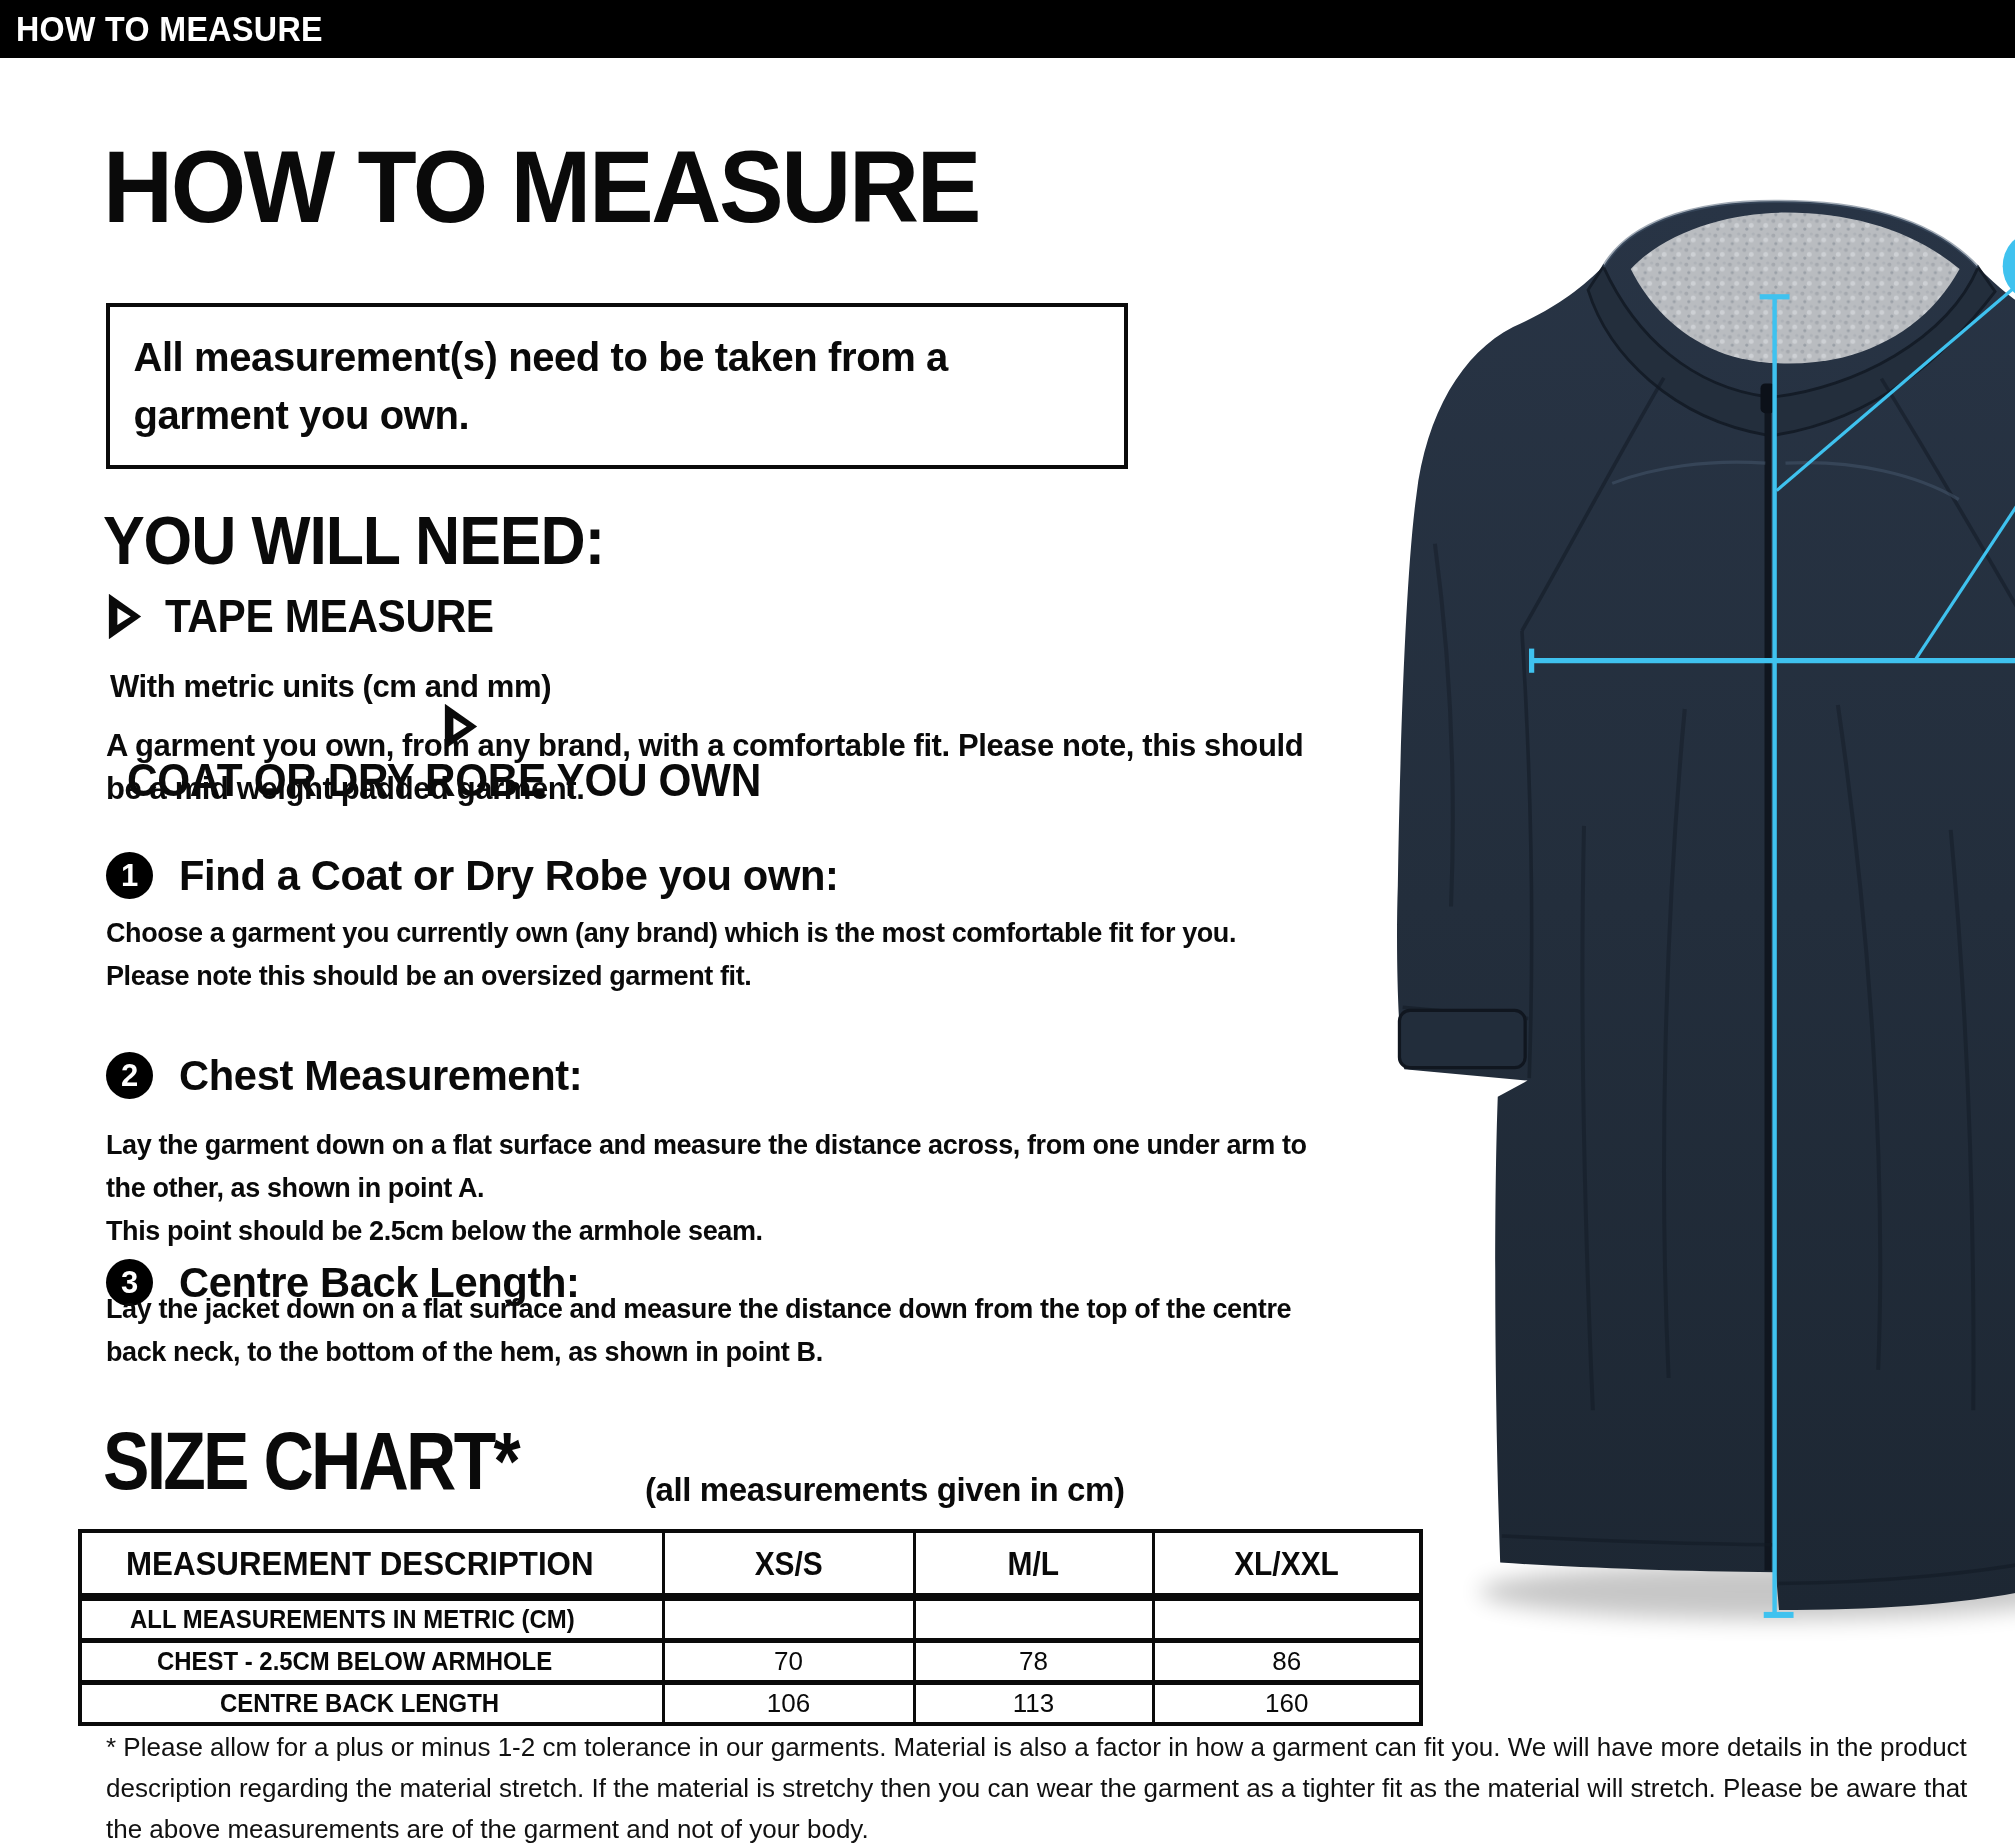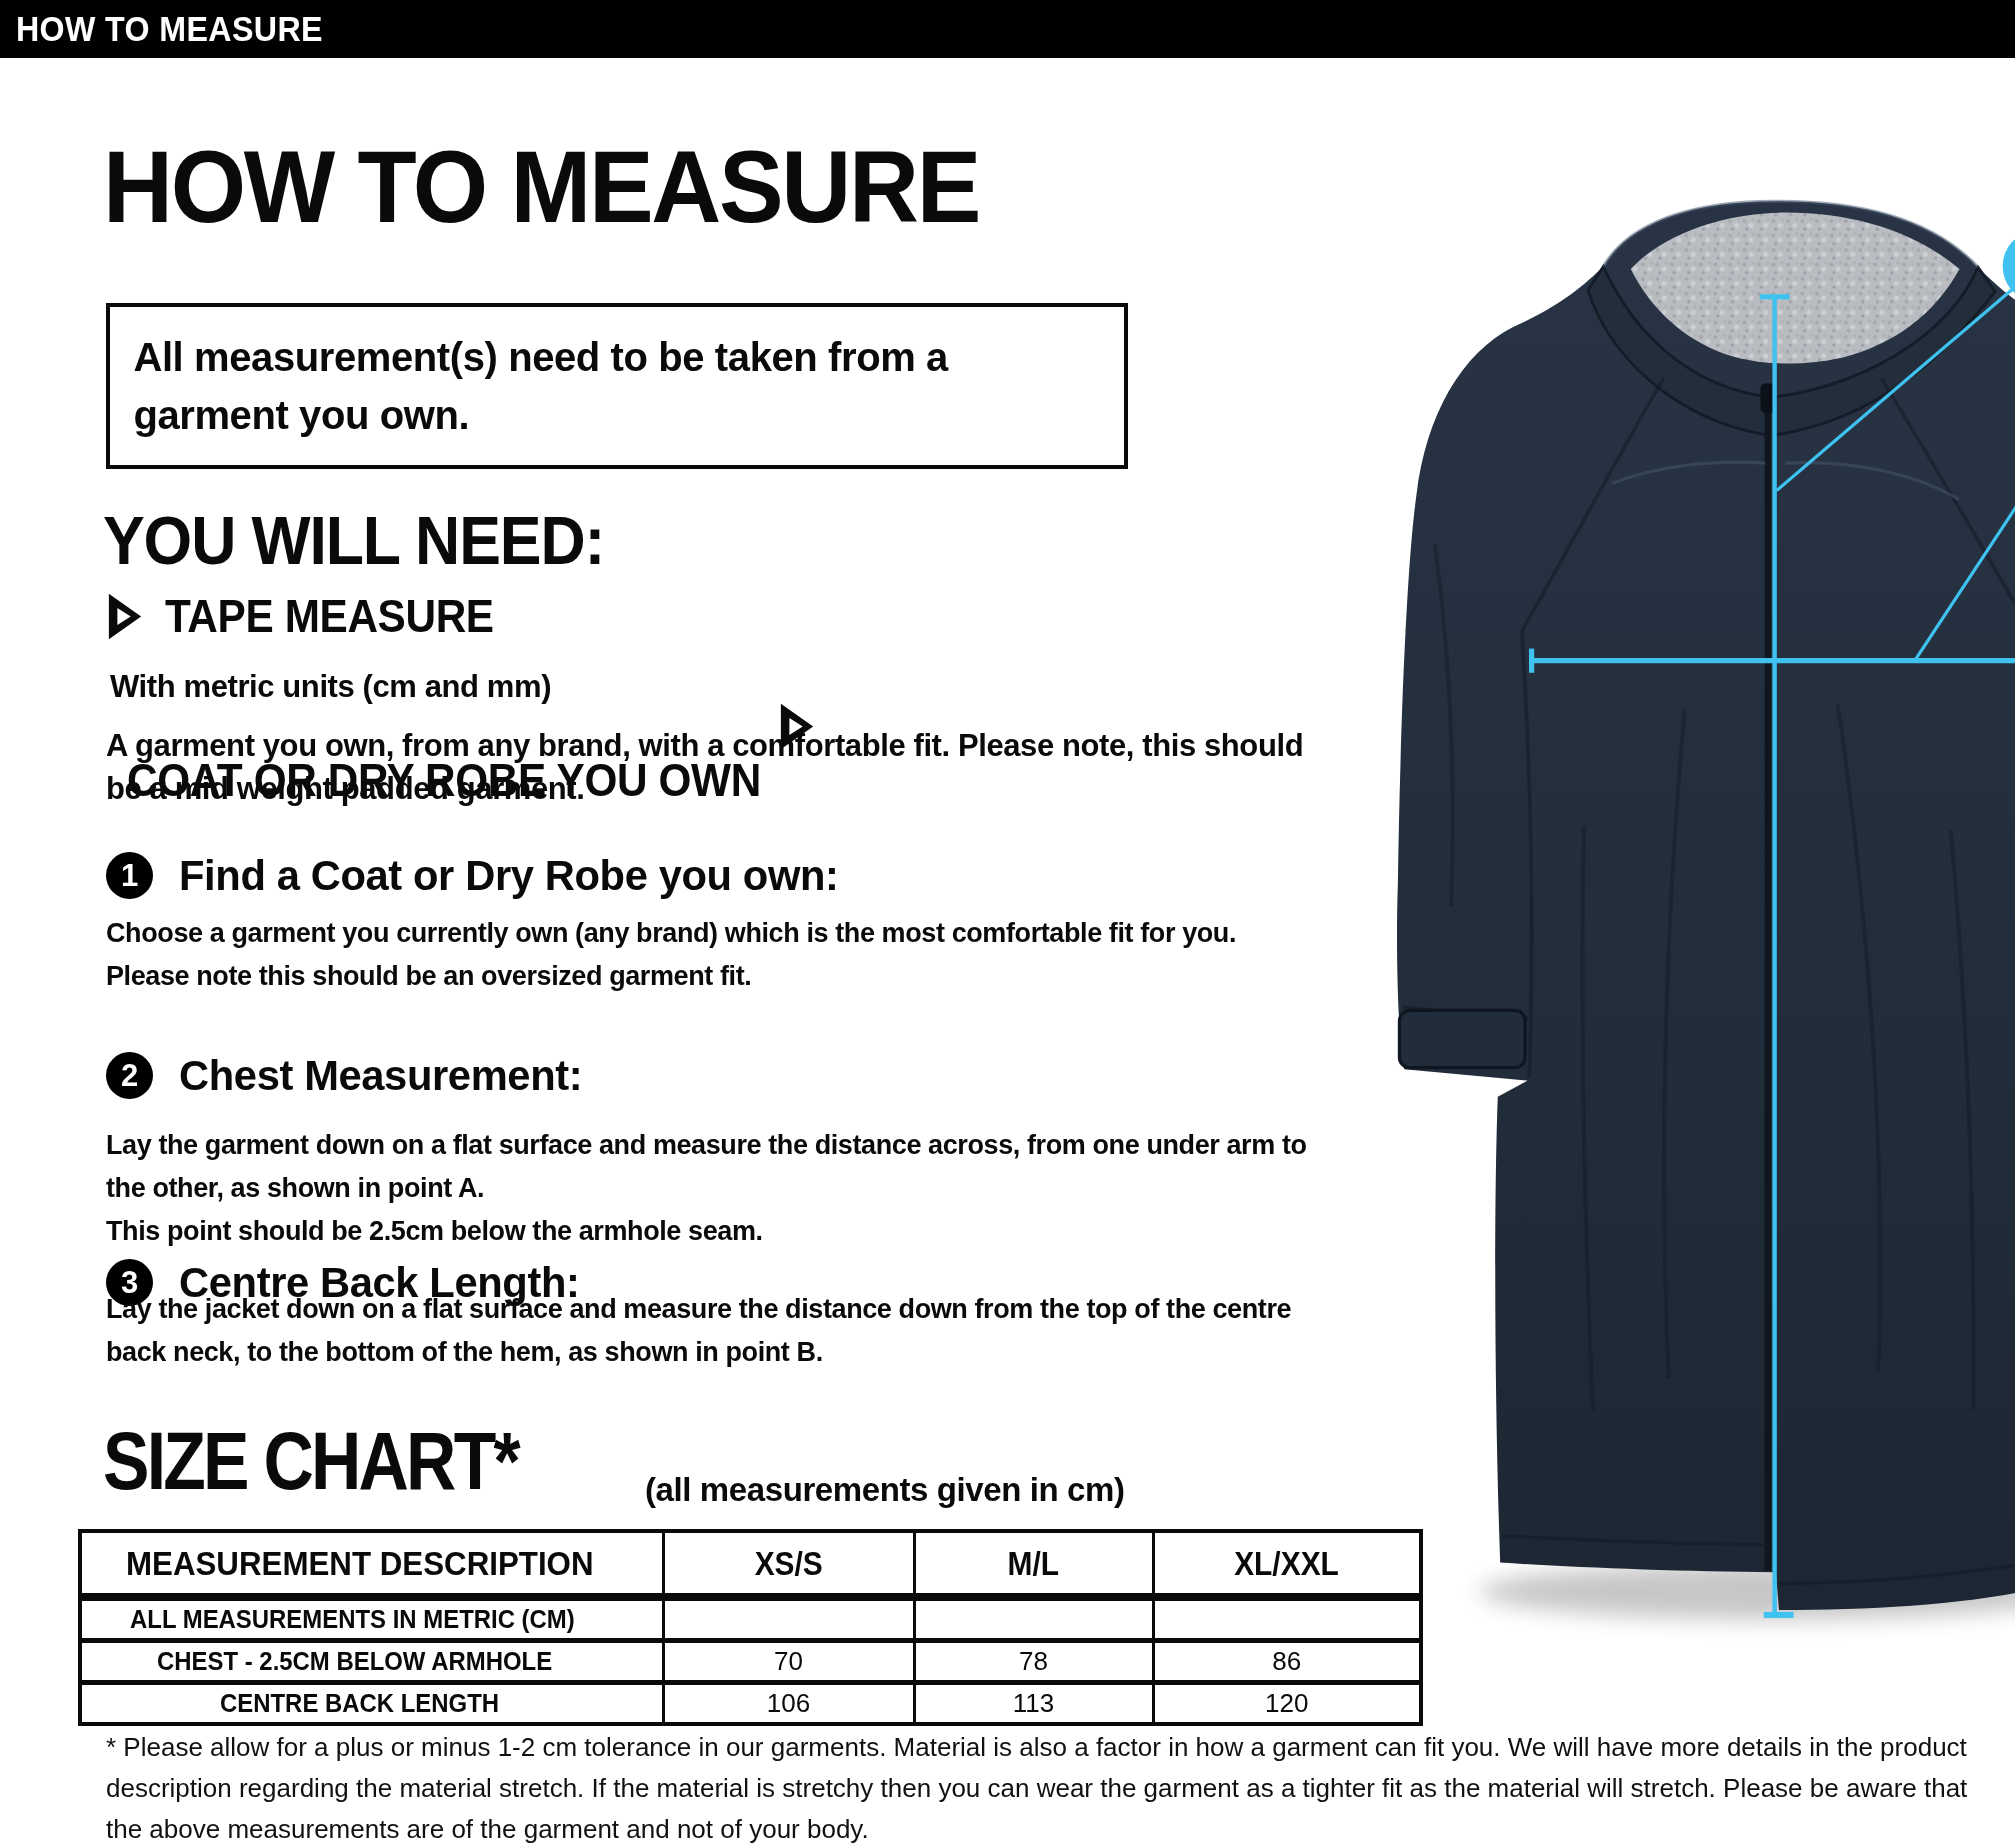--- a/index.html
+++ b/index.html
@@ -13,21 +13,21 @@
 
   .cond{display:inline-block;transform:scaleX(0.92);transform-origin:left center;}
   .cond-c{display:inline-block;transform:scaleX(0.88);transform-origin:center center;}
 
   
   .h1{position:absolute;left:103px;top:129px;font-size:102px;font-weight:bold;letter-spacing:-2.4px;white-space:nowrap;}
   .notice{position:absolute;left:106px;top:303px;width:967px;border:4.8px solid #0a0a0a;
     padding:21px 23.4px;font-size:40px;font-weight:bold;line-height:58px;letter-spacing:-0.4px;}
   .h2{position:absolute;left:103px;top:501px;font-size:68px;font-weight:bold;letter-spacing:-1.2px;white-space:nowrap;}
 
-  .need-row{position:absolute;left:106px;display:flex;align-items:flex-end;}
+  .need-row{position:absolute;left:106px;display:flex;align-items:center;}
   .need-row .tri{width:38px;height:53px;flex:0 0 auto;}
   .need-label{margin-left:21px;font-size:46px;font-weight:bold;letter-spacing:-0.4px;white-space:nowrap;}
   .need-desc{position:absolute;font-size:31px;font-weight:bold;letter-spacing:-0.4px;line-height:43px;}
 
   .step-row{position:absolute;left:106px;display:flex;align-items:center;}
   .step-badge{width:47px;height:47px;border-radius:50%;background:#000;color:#fff;flex:0 0 auto;
     display:flex;align-items:center;justify-content:center;font-size:31px;font-weight:bold;}
   .step-title{margin-left:26px;font-size:43px;font-weight:bold;letter-spacing:-0.4px;white-space:nowrap;}
   .step-desc{position:absolute;left:106px;width:1205px;font-size:27px;font-weight:bold;
     letter-spacing:-0.4px;line-height:43px;white-space:pre-line;}
@@ -136,21 +136,21 @@
       <tr class="r">
         <td class="lbl"><span class="cond">CHEST - 2.5CM BELOW ARMHOLE</span></td>
         <td class="num">70</td>
         <td class="num">78</td>
         <td class="num">86</td>
       </tr>
       <tr class="r">
         <td class="lbl"><span class="cond">CENTRE BACK LENGTH</span></td>
         <td class="num">106</td>
         <td class="num">113</td>
-        <td class="num">120</td>
+        <td class="num">160</td>
       </tr>
     </tbody>
       </table>
   </div>
 
   <div class="footnote">* Please allow for a plus or minus 1-2 cm tolerance in our garments. Material is also a factor in how a garment can fit you. We will have more details in the product description regarding the material stretch.  If the material is stretchy then you can wear the garment as a tighter fit as the material will stretch.  Please be aware that the above measurements are of the garment and not of your body.</div>
 
   <svg class="coat-svg" viewBox="3300 400 2605 3700">
     <defs>
       <pattern id="fleece" width="36" height="36" patternUnits="userSpaceOnUse">

